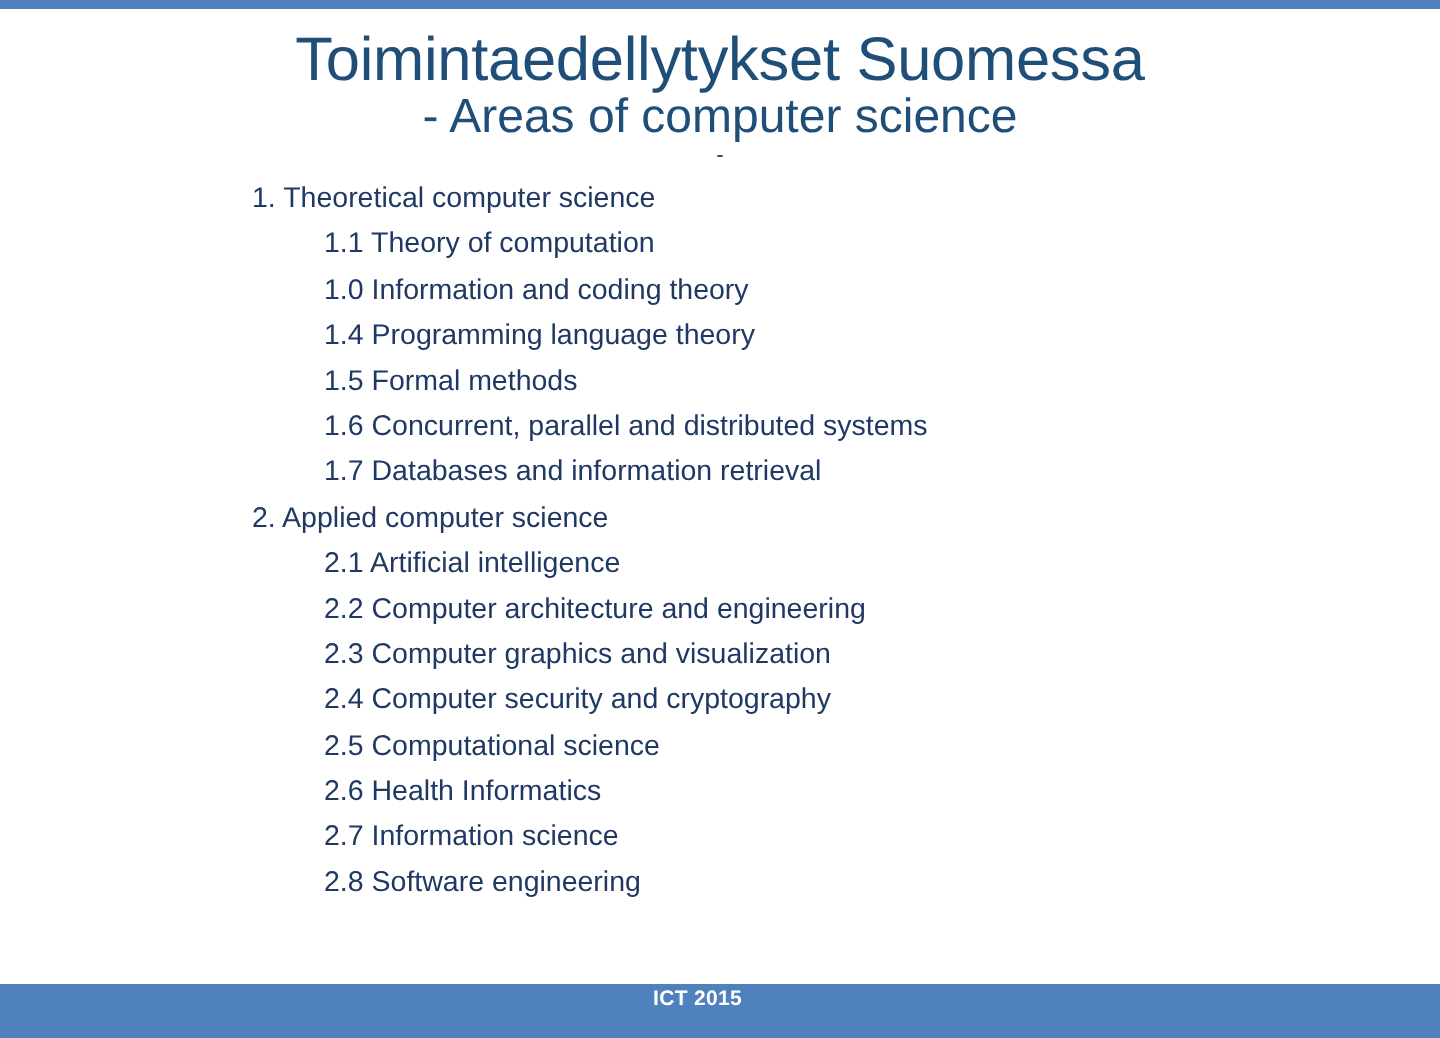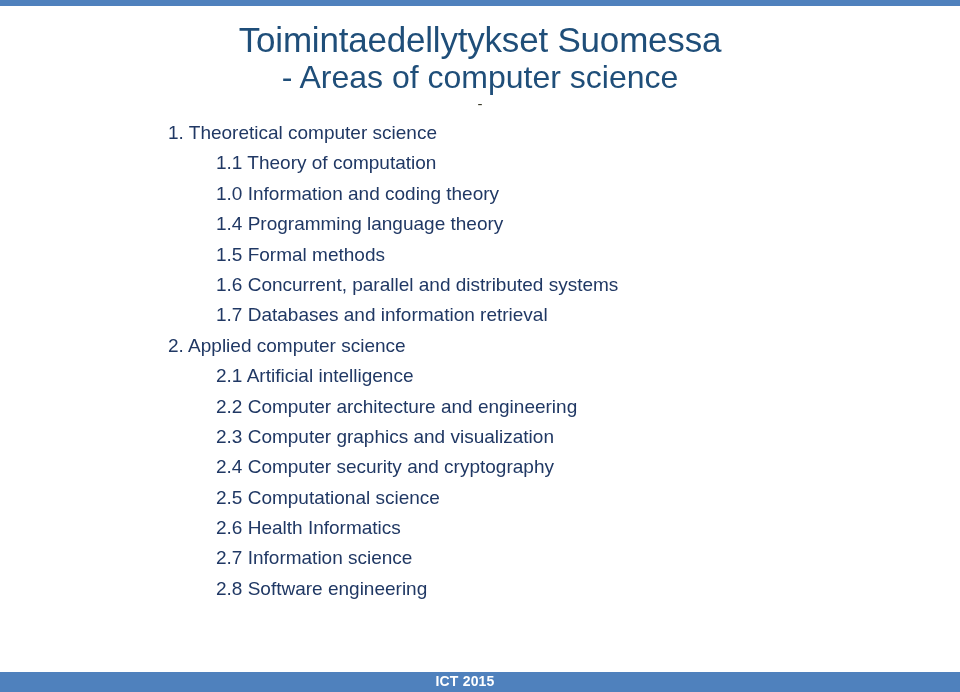--- a/index.html
+++ b/index.html
@@ -34,21 +34,21 @@
 
   
   .title-block {
     position: absolute;
     left: 0;
     top: 18px;
     width: 960px;
     text-align: center;
   }
   .slide-title {
-    font-size: 35px;
+    font-size: 41px;
     line-height: 43px;
     color: #1F4E79;
     font-weight: 400;
     letter-spacing: -0.2px;
     white-space: nowrap;
   }
   .slide-subtitle {
     font-size: 32px;
     line-height: 32px;
     color: #1F4E79;
@@ -79,21 +79,21 @@
   }
   .level-1 { padding-left: 152px; }
   .level-2 { padding-left: 200px; }
 
   
   .footer-bar {
     position: absolute;
     left: 0;
     bottom: 0;
     width: 960px;
-    height: 20px;
+    height: 36px;
     background: #4F81BD;
   }
   .footer-text {
     position: absolute;
     left: 0;
     top: 0;
     width: 930px;
     height: 20px;
     line-height: 19px;
     text-align: center;

